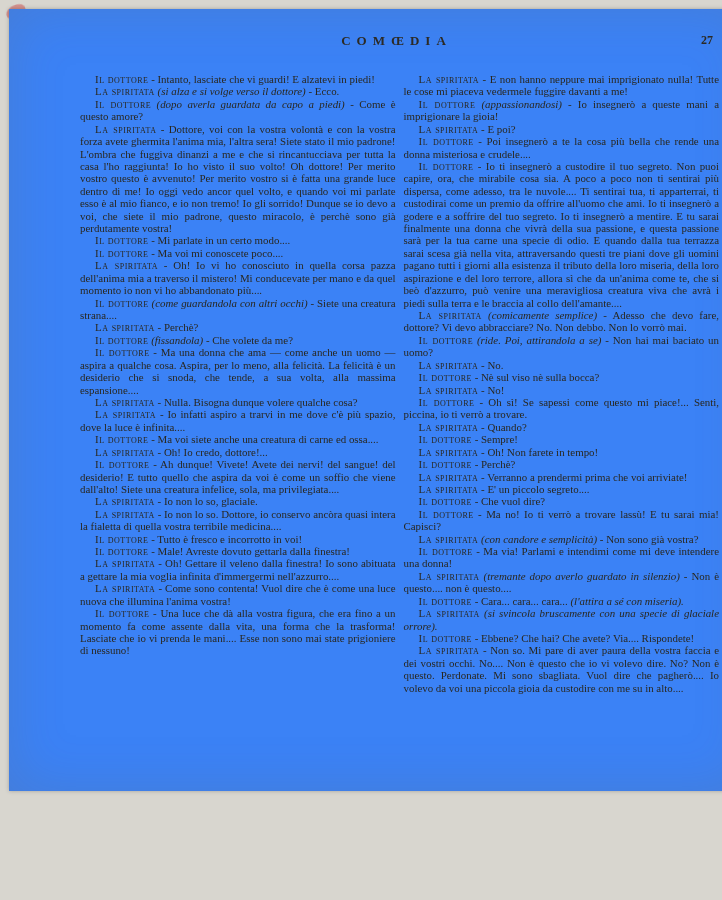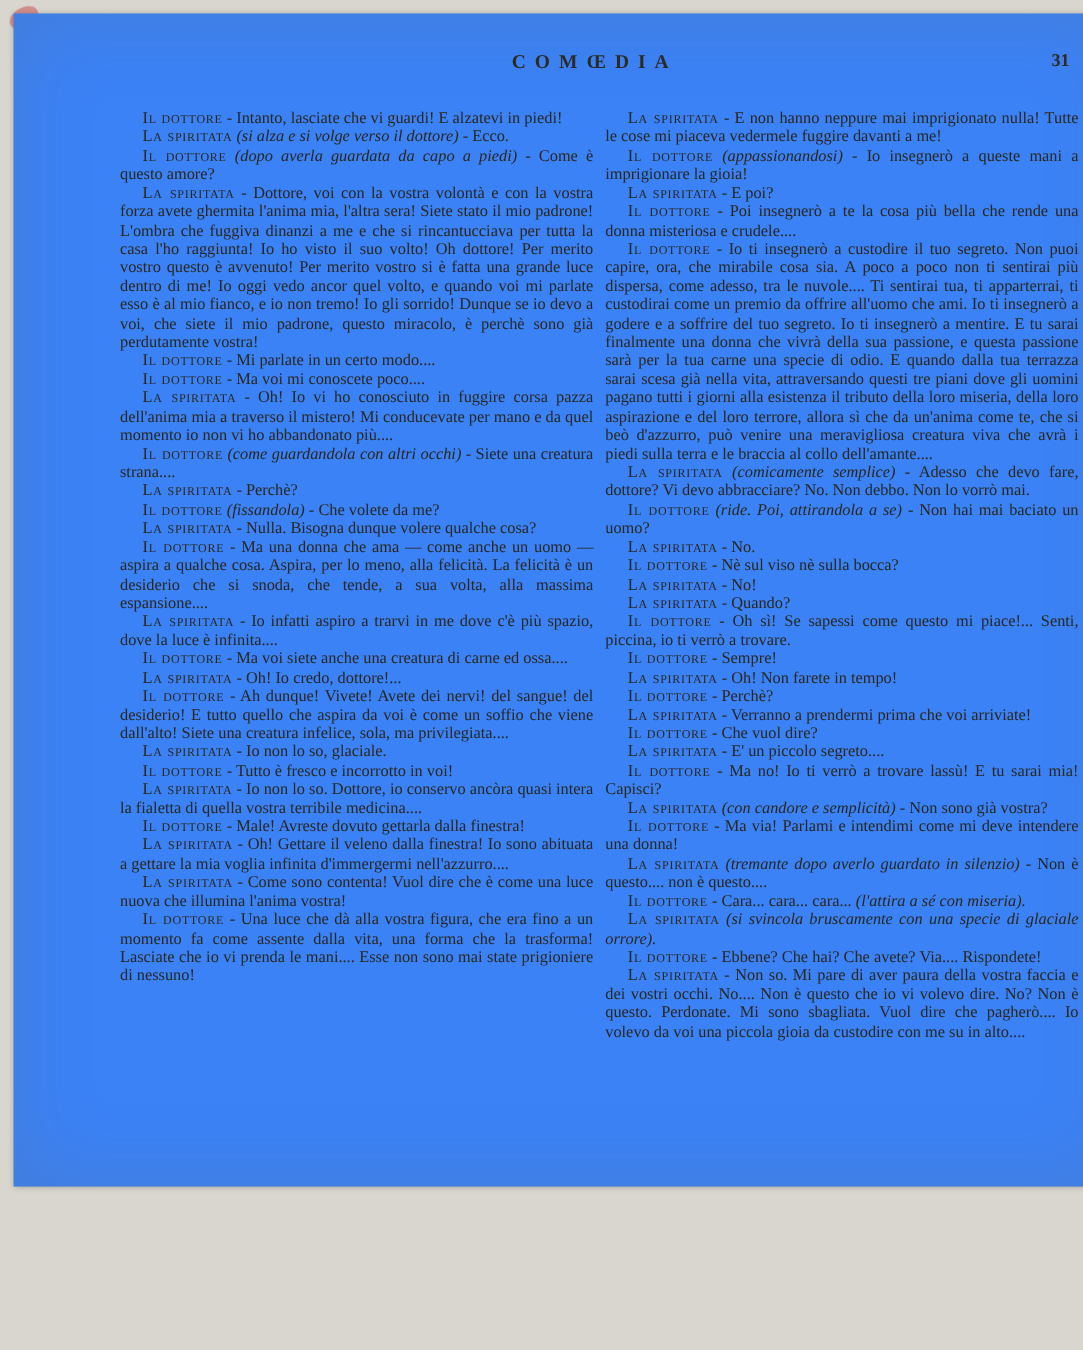--- a/index.html
+++ b/index.html
@@ -45,67 +45,67 @@
   .seg-normal  { }
 </style>
 </head>
 <body>
 
 <div class="scan-page">
   <div class="scan-mark"></div>
   <div class="paper">
     <div class="page-header">
       <div class="journal-title">COMŒDIA</div>
-      <div class="page-number">31</div>
+      <div class="page-number">27</div>
     </div>
     <div class="columns">
       <div class="column" id="col-0">
           <p class="para"><span class="seg-speaker">Il dottore</span><span class="seg-normal"> - Intanto, lasciate che vi guardi! E alzatevi in piedi!</span></p>
           <p class="para"><span class="seg-speaker">La spiritata</span><span class="seg-italic"> (si alza e si volge verso il dottore)</span><span class="seg-normal"> - Ecco.</span></p>
           <p class="para"><span class="seg-speaker">Il dottore</span><span class="seg-italic"> (dopo averla guardata da capo a piedi)</span><span class="seg-normal"> - Come è questo amore?</span></p>
           <p class="para"><span class="seg-speaker">La spiritata</span><span class="seg-normal"> - Dottore, voi con la vostra volontà e con la vostra forza avete ghermita l'anima mia, l'altra sera! Siete stato il mio padrone! L'ombra che fuggiva dinanzi a me e che si rincantucciava per tutta la casa l'ho raggiunta! Io ho visto il suo volto! Oh dottore! Per merito vostro questo è avvenuto! Per merito vostro si è fatta una grande luce dentro di me! Io oggi vedo ancor quel volto, e quando voi mi parlate esso è al mio fianco, e io non tremo! Io gli sorrido! Dunque se io devo a voi, che siete il mio padrone, questo miracolo, è perchè sono già perdutamente vostra!</span></p>
           <p class="para"><span class="seg-speaker">Il dottore</span><span class="seg-normal"> - Mi parlate in un certo modo....</span></p>
           <p class="para"><span class="seg-speaker">Il dottore</span><span class="seg-normal"> - Ma voi mi conoscete poco....</span></p>
-          <p class="para"><span class="seg-speaker">La spiritata</span><span class="seg-normal"> - Oh! Io vi ho conosciuto in fuggire corsa pazza dell'anima mia a traverso il mistero! Mi conducevate per mano e da quel momento io non vi ho abbandonato più....</span></p>
+          <p class="para"><span class="seg-speaker">La spiritata</span><span class="seg-normal"> - Oh! Io vi ho conosciuto in quella corsa pazza dell'anima mia a traverso il mistero! Mi conducevate per mano e da quel momento io non vi ho abbandonato più....</span></p>
           <p class="para"><span class="seg-speaker">Il dottore</span><span class="seg-italic"> (come guardandola con altri occhi)</span><span class="seg-normal"> - Siete una creatura strana....</span></p>
           <p class="para"><span class="seg-speaker">La spiritata</span><span class="seg-normal"> - Perchè?</span></p>
           <p class="para"><span class="seg-speaker">Il dottore</span><span class="seg-italic"> (fissandola)</span><span class="seg-normal"> - Che volete da me?</span></p>
+          <p class="para"><span class="seg-speaker">Il dottore</span><span class="seg-normal"> - Ma una donna che ama — come anche un uomo — aspira a qualche cosa. Aspira, per lo meno, alla felicità. La felicità è un desiderio che si snoda, che tende, a sua volta, alla massima espansione....</span></p>
           <p class="para"><span class="seg-speaker">La spiritata</span><span class="seg-normal"> - Nulla. Bisogna dunque volere qualche cosa?</span></p>
-          <p class="para"><span class="seg-speaker">Il dottore</span><span class="seg-normal"> - Ma una donna che ama — come anche un uomo — aspira a qualche cosa. Aspira, per lo meno, alla felicità. La felicità è un desiderio che si snoda, che tende, a sua volta, alla massima espansione....</span></p>
           <p class="para"><span class="seg-speaker">La spiritata</span><span class="seg-normal"> - Io infatti aspiro a trarvi in me dove c'è più spazio, dove la luce è infinita....</span></p>
           <p class="para"><span class="seg-speaker">Il dottore</span><span class="seg-normal"> - Ma voi siete anche una creatura di carne ed ossa....</span></p>
           <p class="para"><span class="seg-speaker">La spiritata</span><span class="seg-normal"> - Oh! Io credo, dottore!...</span></p>
           <p class="para"><span class="seg-speaker">Il dottore</span><span class="seg-normal"> - Ah dunque! Vivete! Avete dei nervi! del sangue! del desiderio! E tutto quello che aspira da voi è come un soffio che viene dall'alto! Siete una creatura infelice, sola, ma privilegiata....</span></p>
           <p class="para"><span class="seg-speaker">La spiritata</span><span class="seg-normal"> - Io non lo so, glaciale.</span></p>
+          <p class="para"><span class="seg-speaker">La spiritata</span><span class="seg-normal"> - Io non lo so. Dottore, io conservo ancòra quasi intera la fialetta di quella vostra terribile medicina....</span></p>
           <p class="para"><span class="seg-speaker">Il dottore</span><span class="seg-normal"> - Tutto è fresco e incorrotto in voi!</span></p>
-          <p class="para"><span class="seg-speaker">La spiritata</span><span class="seg-normal"> - Io non lo so. Dottore, io conservo ancòra quasi intera la fialetta di quella vostra terribile medicina....</span></p>
           <p class="para"><span class="seg-speaker">Il dottore</span><span class="seg-normal"> - Male! Avreste dovuto gettarla dalla finestra!</span></p>
           <p class="para"><span class="seg-speaker">La spiritata</span><span class="seg-normal"> - Oh! Gettare il veleno dalla finestra! Io sono abituata a gettare la mia voglia infinita d'immergermi nell'azzurro....</span></p>
           <p class="para"><span class="seg-speaker">La spiritata</span><span class="seg-normal"> - Come sono contenta! Vuol dire che è come una luce nuova che illumina l'anima vostra!</span></p>
           <p class="para"><span class="seg-speaker">Il dottore</span><span class="seg-normal"> - Una luce che dà alla vostra figura, che era fino a un momento fa come assente dalla vita, una forma che la trasforma! Lasciate che io vi prenda le mani.... Esse non sono mai state prigioniere di nessuno!</span></p>
         </div>
       <div class="column" id="col-1">
           <p class="para"><span class="seg-speaker">La spiritata</span><span class="seg-normal"> - E non hanno neppure mai imprigionato nulla! Tutte le cose mi piaceva vedermele fuggire davanti a me!</span></p>
           <p class="para"><span class="seg-speaker">Il dottore</span><span class="seg-italic"> (appassionandosi)</span><span class="seg-normal"> - Io insegnerò a queste mani a imprigionare la gioia!</span></p>
           <p class="para"><span class="seg-speaker">La spiritata</span><span class="seg-normal"> - E poi?</span></p>
           <p class="para"><span class="seg-speaker">Il dottore</span><span class="seg-normal"> - Poi insegnerò a te la cosa più bella che rende una donna misteriosa e crudele....</span></p>
           <p class="para"><span class="seg-speaker">Il dottore</span><span class="seg-normal"> - Io ti insegnerò a custodire il tuo segreto. Non puoi capire, ora, che mirabile cosa sia. A poco a poco non ti sentirai più dispersa, come adesso, tra le nuvole.... Ti sentirai tua, ti apparterrai, ti custodirai come un premio da offrire all'uomo che ami. Io ti insegnerò a godere e a soffrire del tuo segreto. Io ti insegnerò a mentire. E tu sarai finalmente una donna che vivrà della sua passione, e questa passione sarà per la tua carne una specie di odio. E quando dalla tua terrazza sarai scesa già nella vita, attraversando questi tre piani dove gli uomini pagano tutti i giorni alla esistenza il tributo della loro miseria, della loro aspirazione e del loro terrore, allora sì che da un'anima come te, che si beò d'azzurro, può venire una meravigliosa creatura viva che avrà i piedi sulla terra e le braccia al collo dell'amante....</span></p>
           <p class="para"><span class="seg-speaker">La spiritata</span><span class="seg-italic"> (comicamente semplice)</span><span class="seg-normal"> - Adesso che devo fare, dottore? Vi devo abbracciare? No. Non debbo. Non lo vorrò mai.</span></p>
           <p class="para"><span class="seg-speaker">Il dottore</span><span class="seg-italic"> (ride. Poi, attirandola a se)</span><span class="seg-normal"> - Non hai mai baciato un uomo?</span></p>
           <p class="para"><span class="seg-speaker">La spiritata</span><span class="seg-normal"> - No.</span></p>
           <p class="para"><span class="seg-speaker">Il dottore</span><span class="seg-normal"> - Nè sul viso nè sulla bocca?</span></p>
           <p class="para"><span class="seg-speaker">La spiritata</span><span class="seg-normal"> - No!</span></p>
+          <p class="para"><span class="seg-speaker">Il dottore</span><span class="seg-normal"> - Oh sì! Se sapessi come questo mi piace!... Senti, piccina, io ti verrò a trovare.</span></p>
           <p class="para"><span class="seg-speaker">La spiritata</span><span class="seg-normal"> - Quando?</span></p>
-          <p class="para"><span class="seg-speaker">Il dottore</span><span class="seg-normal"> - Oh sì! Se sapessi come questo mi piace!... Senti, piccina, io ti verrò a trovare.</span></p>
           <p class="para"><span class="seg-speaker">Il dottore</span><span class="seg-normal"> - Sempre!</span></p>
           <p class="para"><span class="seg-speaker">La spiritata</span><span class="seg-normal"> - Oh! Non farete in tempo!</span></p>
           <p class="para"><span class="seg-speaker">Il dottore</span><span class="seg-normal"> - Perchè?</span></p>
           <p class="para"><span class="seg-speaker">La spiritata</span><span class="seg-normal"> - Verranno a prendermi prima che voi arriviate!</span></p>
+          <p class="para"><span class="seg-speaker">La spiritata</span><span class="seg-normal"> - E' un piccolo segreto....</span></p>
           <p class="para"><span class="seg-speaker">Il dottore</span><span class="seg-normal"> - Che vuol dire?</span></p>
-          <p class="para"><span class="seg-speaker">La spiritata</span><span class="seg-normal"> - E' un piccolo segreto....</span></p>
           <p class="para"><span class="seg-speaker">Il dottore</span><span class="seg-normal"> - Ma no! Io ti verrò a trovare lassù! E tu sarai mia! Capisci?</span></p>
           <p class="para"><span class="seg-speaker">La spiritata</span><span class="seg-italic"> (con candore e semplicità)</span><span class="seg-normal"> - Non sono già vostra?</span></p>
           <p class="para"><span class="seg-speaker">Il dottore</span><span class="seg-normal"> - Ma via! Parlami e intendimi come mi deve intendere una donna!</span></p>
           <p class="para"><span class="seg-speaker">La spiritata</span><span class="seg-italic"> (tremante dopo averlo guardato in silenzio)</span><span class="seg-normal"> - Non è questo.... non è questo....</span></p>
           <p class="para"><span class="seg-speaker">Il dottore</span><span class="seg-normal"> - Cara... cara... cara... </span><span class="seg-italic">(l'attira a sé con miseria).</span></p>
           <p class="para"><span class="seg-speaker">La spiritata</span><span class="seg-italic"> (si svincola bruscamente con una specie di glaciale orrore).</span></p>
           <p class="para"><span class="seg-speaker">Il dottore</span><span class="seg-normal"> - Ebbene? Che hai? Che avete? Via.... Rispondete!</span></p>
           <p class="para"><span class="seg-speaker">La spiritata</span><span class="seg-normal"> - Non so. Mi pare di aver paura della vostra faccia e dei vostri occhi. No.... Non è questo che io vi volevo dire. No? Non è questo. Perdonate. Mi sono sbagliata. Vuol dire che pagherò.... Io volevo da voi una piccola gioia da custodire con me su in alto....</span></p>
         </div>
     </div>

